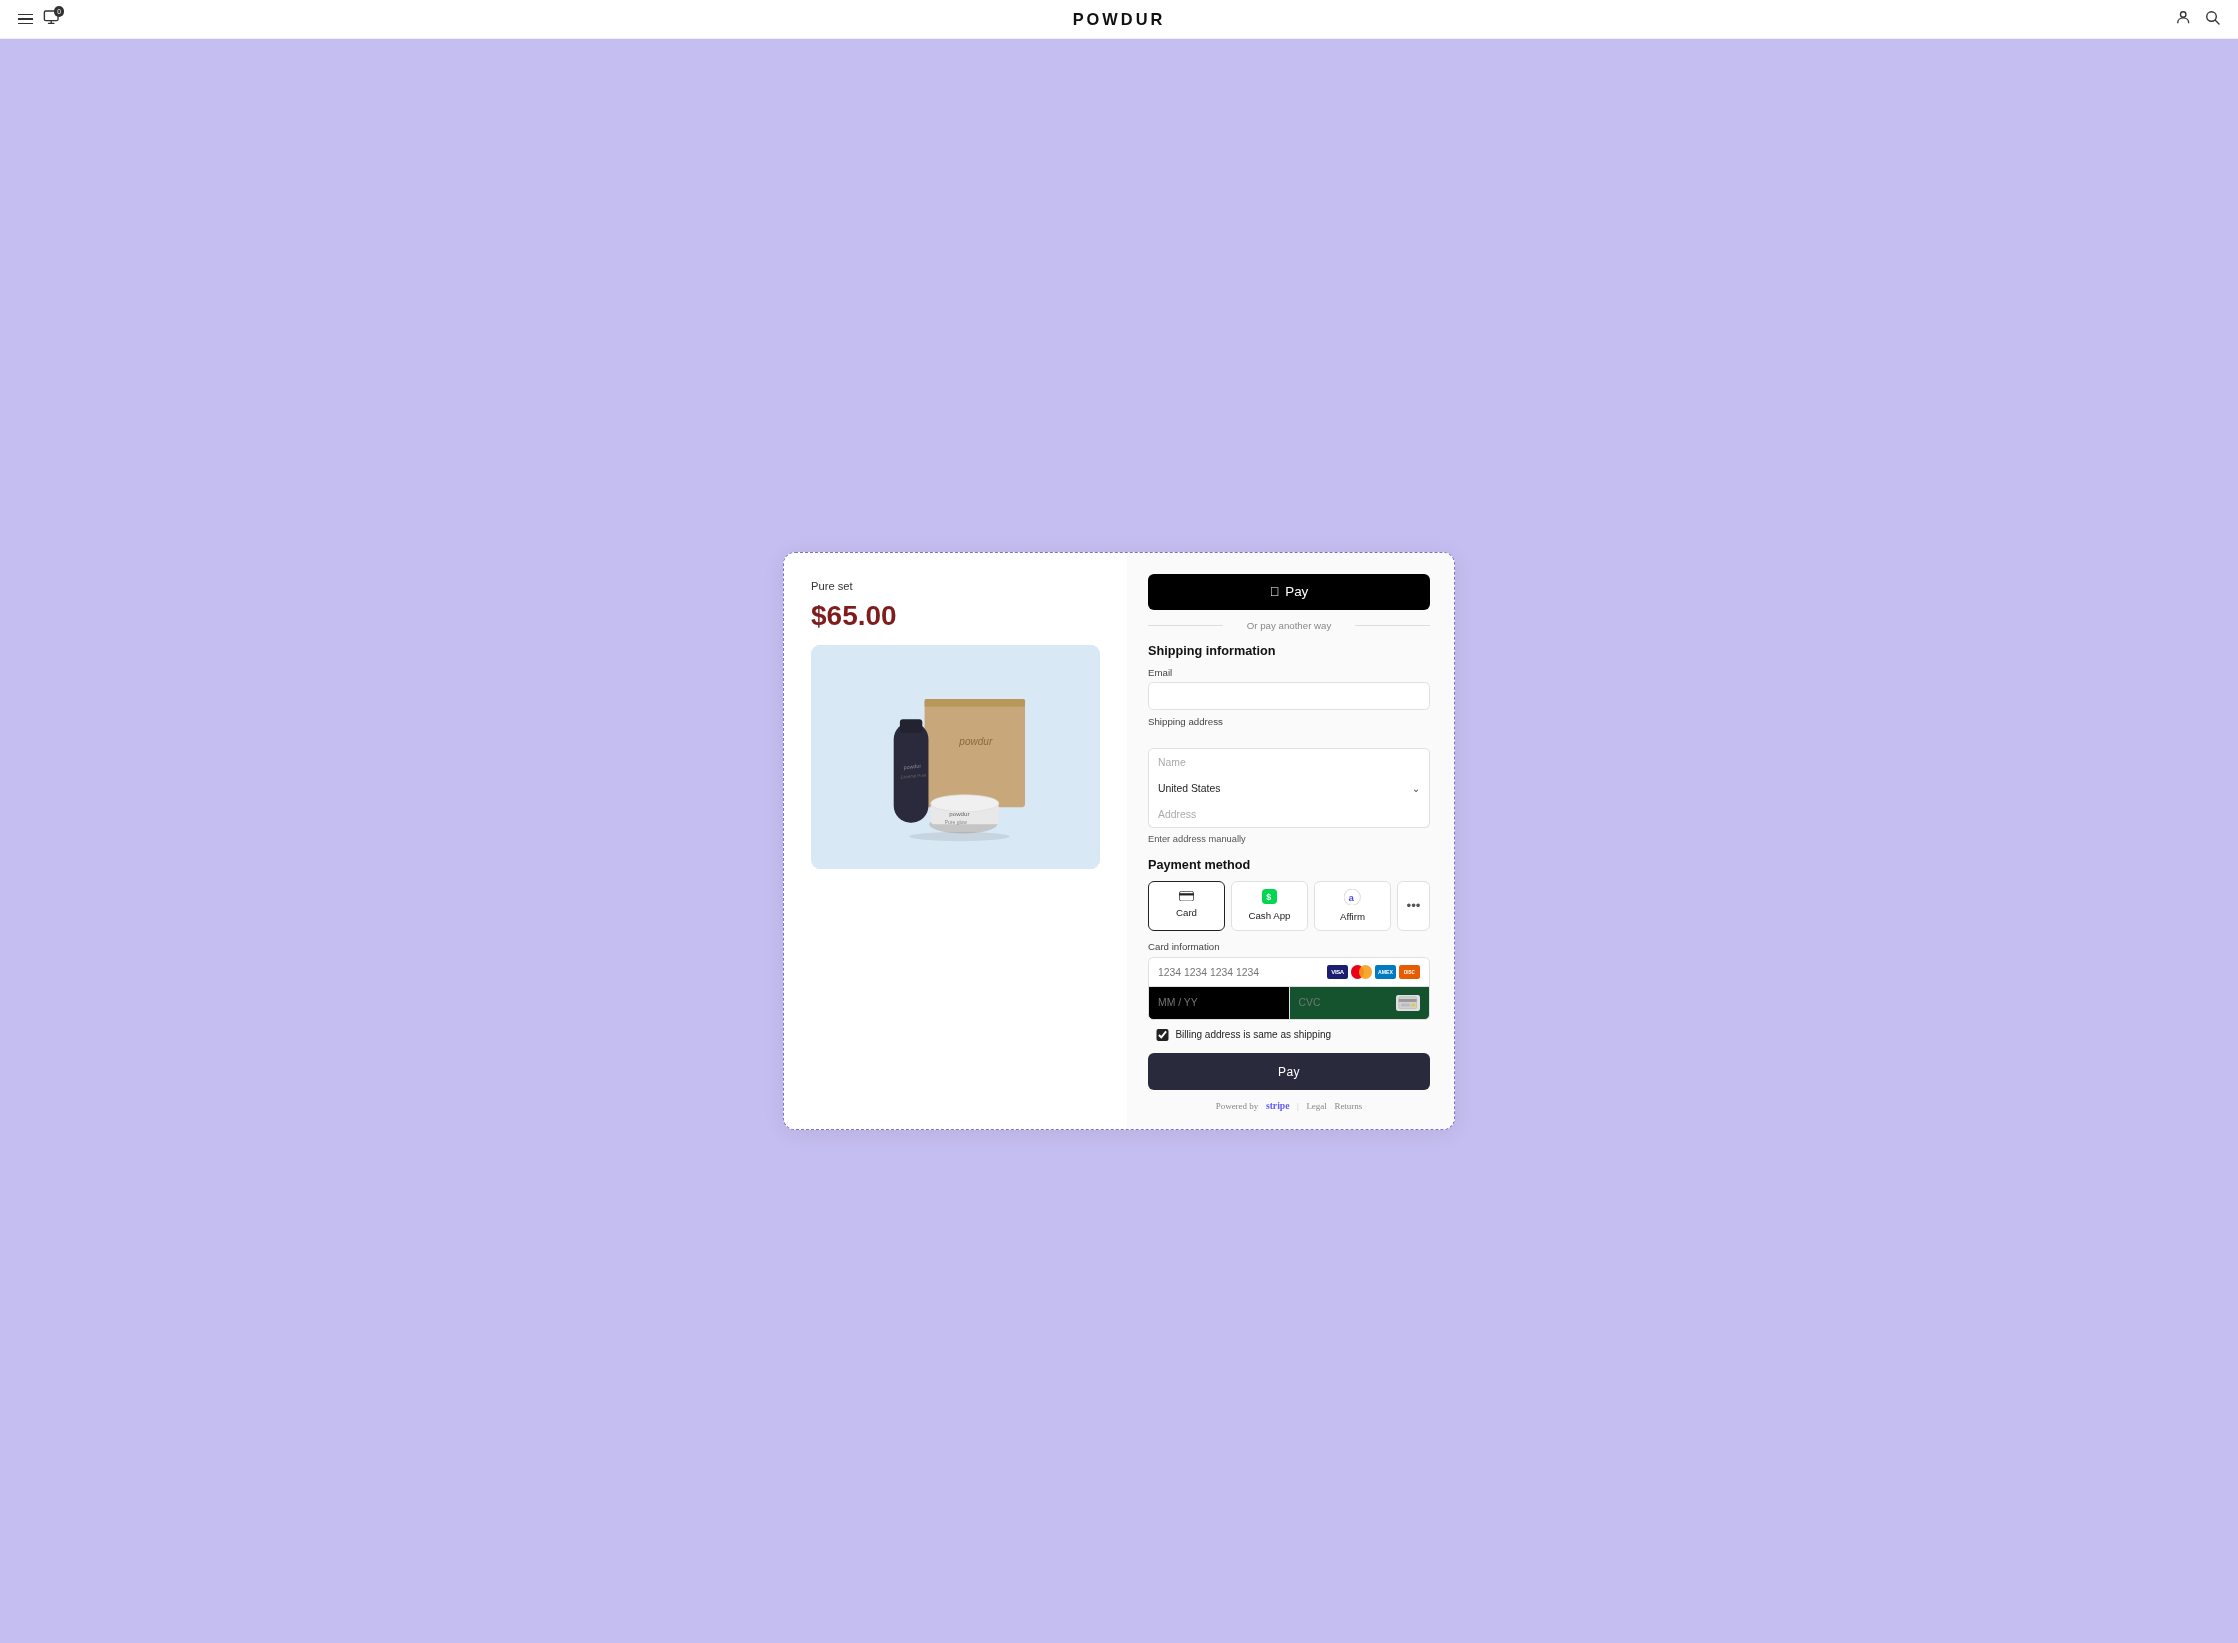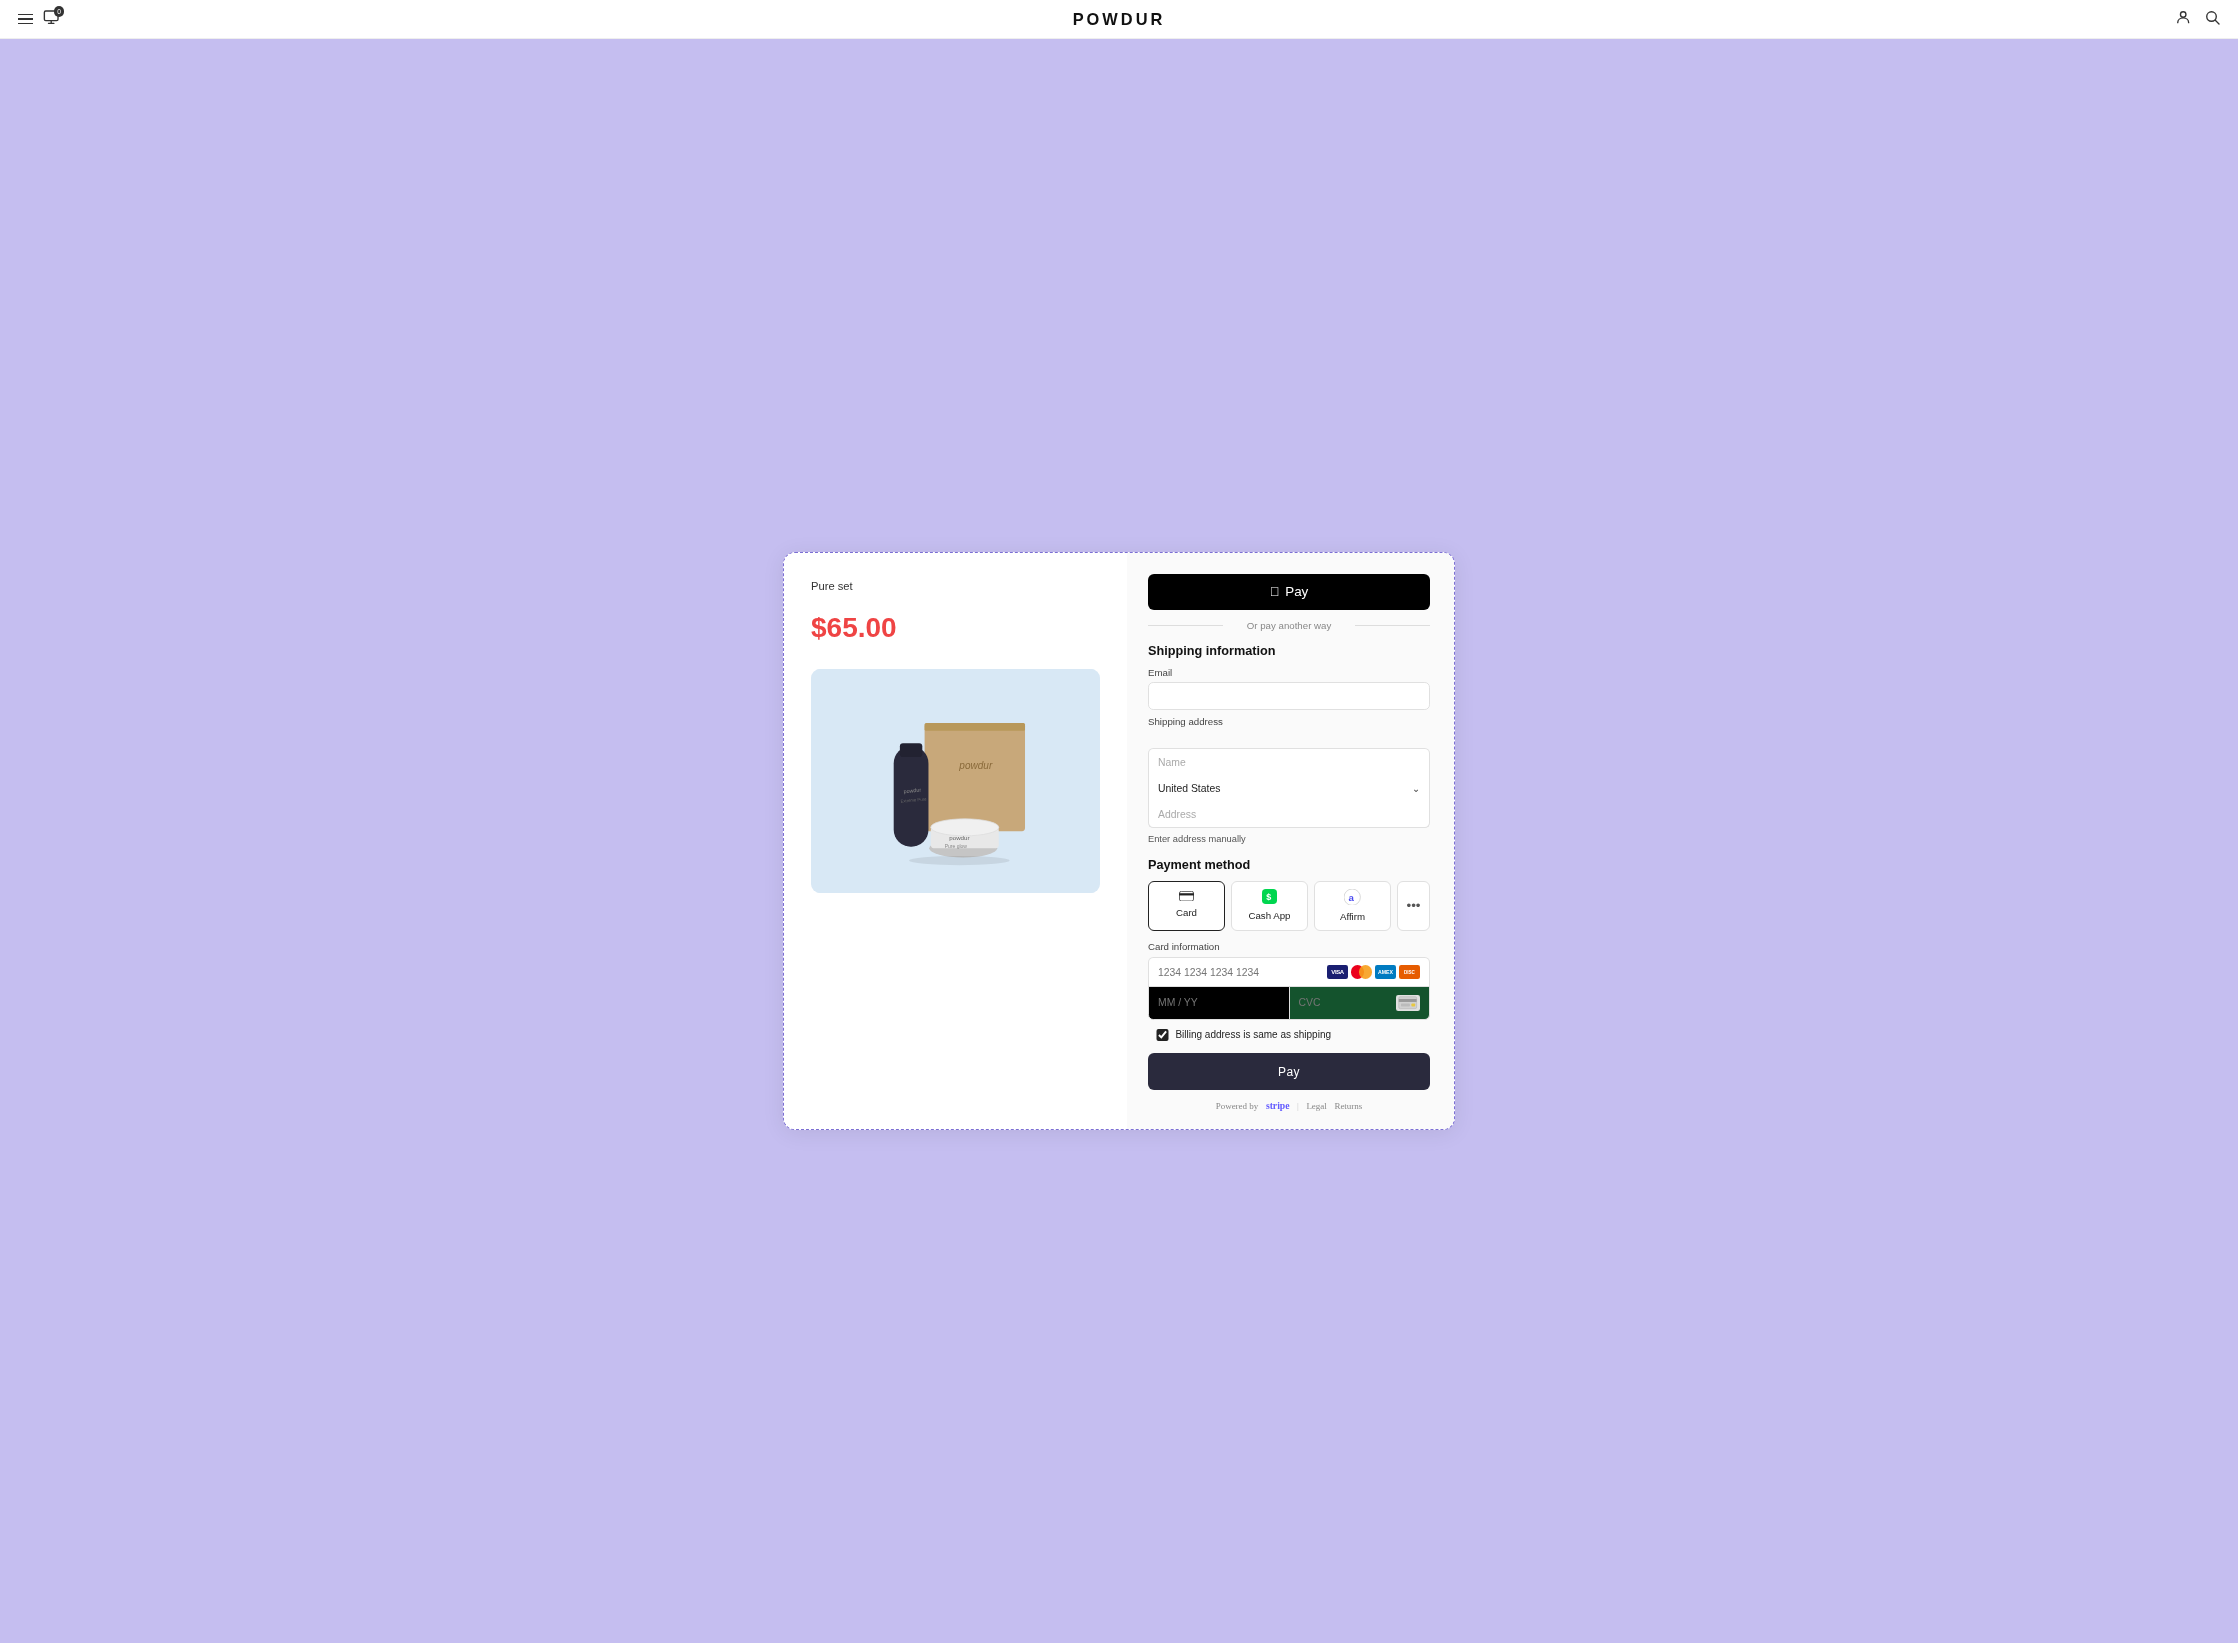--- a/index.html
+++ b/index.html
@@ -79,31 +79,31 @@
       box-shadow: 0 3px 22.4px rgba(0,0,0,0.08);
     }
 
     
     .left-panel {
       flex: 0 0 343px;
       padding: 27px 27px 27px 27px;
       background: #fff;
       display: flex;
       flex-direction: column;
-      gap: 21px;
+      gap: 9px;
     }
     .product-name {
       font-size: 11.2px;
       color: #333;
       font-weight: 400;
     }
     .product-price {
       font-size: 28px;
       font-weight: 700;
-      color: #ef4444;
+      color: #7f1d1d;
       line-height: 1.1;
     }
     .product-image-wrap {
       background: #d8e8f5;
       border-radius: 9px;
       overflow: hidden;
       width: 100%;
       height: 224px;
       display: flex;
       align-items: center;

